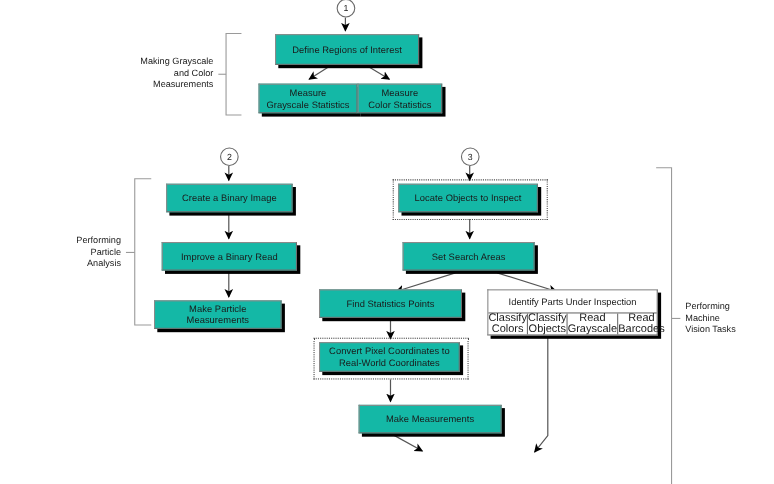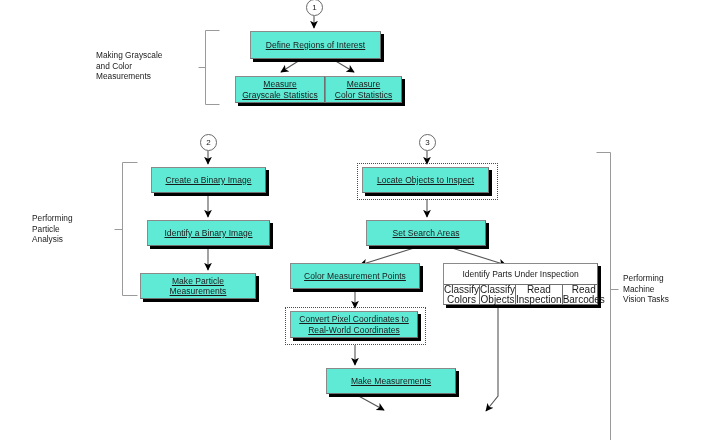--- a/index.html
+++ b/index.html
@@ -26,36 +26,35 @@
     left: 0; top: 0;
     width: 704px;
     height: 440px;
     pointer-events: none;
   }
 
   
   .box {
     position: absolute;
     box-sizing: border-box;
-    background: #5eead4;
+    background: #14b8a6;
     border-top: 1px solid #8a8a8a;
     border-left: 1px solid #8a8a8a;
     border-right: 1px solid #6f6f6f;
     border-bottom: 1px solid #6f6f6f;
     box-shadow: 3px 3px 0 0 #000000;
     display: flex;
     align-items: center;
     justify-content: center;
     text-align: center;
     font-size: 8.5px;
     line-height: 10.5px;
     letter-spacing: 0.05px;
     color: #1a1a1a;
     z-index: 3;
-    text-decoration: underline;
   }
   .box .lbl { display: block; padding: 0 4px; }
 
   
   .dotwrap {
     position: absolute;
     box-sizing: border-box;
     border: 1px dotted #4a4a4a;
     background: transparent;
     z-index: 2;
@@ -118,21 +117,21 @@
   }
 
   
   .grp-label {
     position: absolute;
     font-size: 8.3px;
     line-height: 10.6px;
     color: #1a1a1a;
     z-index: 4;
   }
-  .grp-label.right-align { }
+  .grp-label.right-align { text-align: right; }
   .grp-label.left-align  { text-align: left; }
 </style>
 </head>
 <body>
 
 <div id="canvas">
 
   <svg class="wires" viewBox="0 0 704 440">
     <defs>
       <marker id="ah" markerWidth="9" markerHeight="9" refX="7.2" refY="4.5" orient="auto" markerUnits="userSpaceOnUse">
@@ -228,59 +227,59 @@
       <span>Measure</span><br>
       <span>Color Statistics</span>
     </span>
   </div>
 
   <div class="box" style="left:151px; top:167px; width:115px; height:26px;">
     <span class="lbl">Create a Binary Image</span>
   </div>
 
   <div class="box" style="left:147px; top:220px; width:123px; height:26px;">
-    <span class="lbl">Identify a Binary Image</span>
+    <span class="lbl">Improve a Binary Read</span>
   </div>
 
   <div class="box" style="left:140px; top:273px; width:116px; height:26px;justify-content:center;">
     <span class="lbl">Make Particle Measurements</span>
   </div>
 
   <div class="dotwrap" style="left:357px; top:163px; width:141px; height:37px;"></div>
   <div class="box" style="left:362px; top:167px; width:127px; height:26px;">
     <span class="lbl">Locate Objects to Inspect</span>
   </div>
 
   <div class="box" style="left:366px; top:220px; width:120px; height:26px;">
     <span class="lbl">Set Search Areas</span>
   </div>
 
   <div class="box" style="left:290px; top:263px; width:130px; height:26px;">
-    <span class="lbl">Color Measurement Points</span>
+    <span class="lbl">Find Statistics Points</span>
   </div>
 
   <div class="composite" style="left:443px; top:263px; width:155px; height:42px;">
     <div class="composite-title">Identify Parts Under Inspection</div>
     <div class="composite-cells">
       <div class="cell">
         <span>
           <span>Classify</span><br>
           <span>Colors</span>
         </span>
       </div>
       <div class="cell">
         <span>
           <span>Classify</span><br>
           <span>Objects</span>
         </span>
       </div>
       <div class="cell">
         <span>
           <span>Read</span><br>
-          <span>Inspection</span>
+          <span>Grayscale</span>
         </span>
       </div>
       <div class="cell">
         <span>
           <span>Read</span><br>
           <span>Barcodes</span>
         </span>
       </div>
     </div>
   </div>

